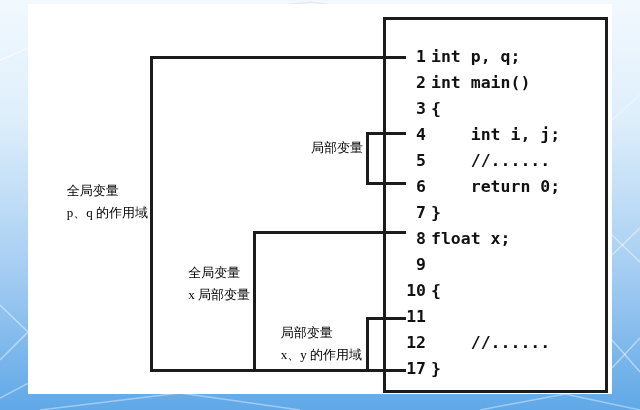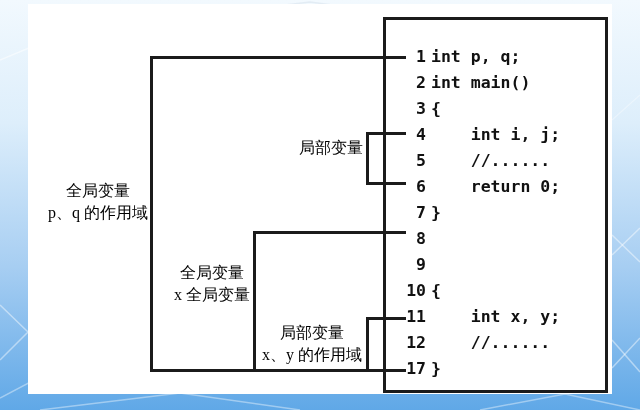--- a/index.html
+++ b/index.html
@@ -38,23 +38,23 @@
     line-height: 26px;
     color: #111111;
   }
   .cline { display: flex; white-space: pre; }
   .cnum { display: inline-block; width: 21px; text-align: right; }
   .ccode { margin-left: 5px; white-space: pre; }
   .hline, .vline { position: absolute; background: #1b1b1b; z-index: 3; }
   .scopelabel {
     position: absolute;
     z-index: 3;
-    text-align: center;
+    text-align: left;
     font-family: "Liberation Serif", serif;
-    font-size: 16px;
+    font-size: 13px;
     line-height: 22px;
     color: #000000;
     white-space: nowrap;
   }
 </style>
 </head>
 <body>
 
 <div class="stage">
 
@@ -94,37 +94,37 @@
     <div>全局变量</div>
     <div>p、q 的作用域</div>
   </div>
 
   <div class="scopelabel" style="right:277px; top:137px;">
     <div>局部变量</div>
   </div>
 
   <div class="scopelabel" style="right:390px; top:262px;">
     <div>全局变量</div>
-    <div>x 全局变量</div>
+    <div>x 局部变量</div>
   </div>
 
   <div class="scopelabel" style="right:278px; top:322px;">
     <div>局部变量</div>
     <div>x、y 的作用域</div>
   </div>
 
   <div class="codelines">
     <div class="cline"><span class="cnum">1</span><span class="ccode">int p, q;</span></div>
     <div class="cline"><span class="cnum">2</span><span class="ccode">int main()</span></div>
     <div class="cline"><span class="cnum">3</span><span class="ccode">{</span></div>
     <div class="cline"><span class="cnum">4</span><span class="ccode">    int i, j;</span></div>
     <div class="cline"><span class="cnum">5</span><span class="ccode">    //......</span></div>
     <div class="cline"><span class="cnum">6</span><span class="ccode">    return 0;</span></div>
     <div class="cline"><span class="cnum">7</span><span class="ccode">}</span></div>
-    <div class="cline"><span class="cnum">8</span></div>
+    <div class="cline"><span class="cnum">8</span><span class="ccode">float x;</span></div>
     <div class="cline"><span class="cnum">9</span></div>
     <div class="cline"><span class="cnum">10</span><span class="ccode">{</span></div>
-    <div class="cline"><span class="cnum">11</span><span class="ccode">    int x, y;</span></div>
+    <div class="cline"><span class="cnum">11</span></div>
     <div class="cline"><span class="cnum">12</span><span class="ccode">    //......</span></div>
     <div class="cline"><span class="cnum">17</span><span class="ccode">}</span></div>
   </div>
 
 </div>
 
 </body></html>

